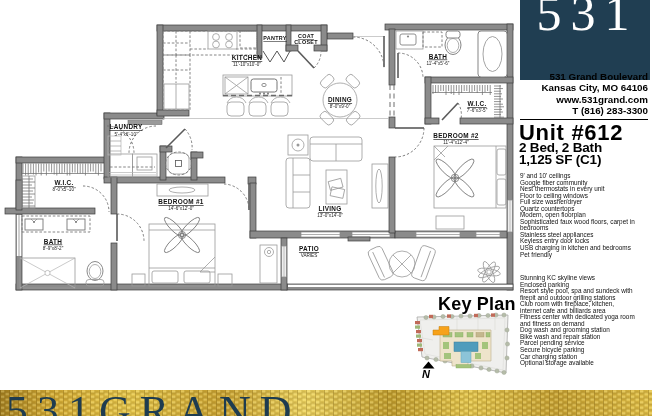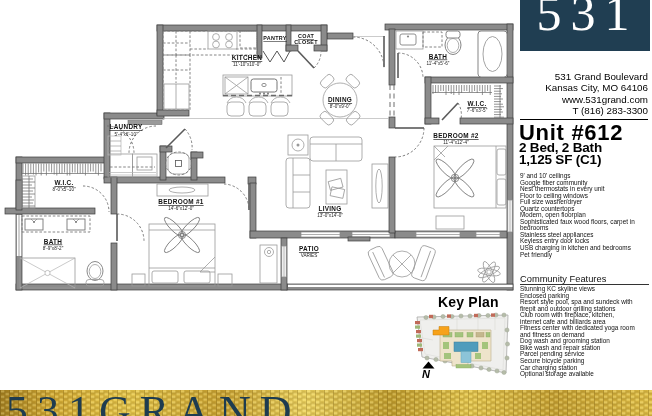--- a/index.html
+++ b/index.html
@@ -1,28 +1,28 @@
 <!DOCTYPE html>
 <html><head><meta charset="utf-8"><style>
 html,body{margin:0;padding:0;background:#fff;}
 body{width:652px;height:416px;position:relative;overflow:hidden;font-family:"Liberation Sans",sans-serif;}
 #plan{position:absolute;left:0;top:0;}
 .sb{position:absolute;color:#000;}
-#logo{left:520px;top:0;width:130px;height:51px;background:#203e52;overflow:hidden;text-align:center;}
+#logo{left:520px;top:0;width:130px;height:80px;background:#203e52;overflow:hidden;text-align:center;}
 #logo .n531{font-family:"Liberation Serif",serif;color:#fff;font-size:50px;line-height:42px;margin-top:-8px;letter-spacing:9px;margin-left:5px;font-weight:400;}
 #logo .grand{font-family:"Liberation Sans",sans-serif;color:#fff;font-size:17px;letter-spacing:8px;margin-top:-1px;margin-left:7px;}
-#addr{left:520px;top:71px;width:128px;text-align:right;font-weight:normal;font-size:9.8px;line-height:11.4px;letter-spacing:0px;}
+#addr{left:520px;top:71px;width:128px;text-align:right;font-weight:bold;font-size:9.8px;line-height:11.4px;letter-spacing:0px;}
 #rule1{left:520px;top:119px;width:128px;height:0;border-top:1.6px solid #000;}
 #unit{left:519px;top:122px;width:136px;font-weight:bold;font-size:22px;line-height:21px;letter-spacing:0.7px;}
 #unit .sub{font-size:13.5px;line-height:12.2px;margin-top:-1px;letter-spacing:-0.2px;}
 #fpf{left:520px;top:172px;width:129px;}
 .fhead{font-size:9.3px;line-height:10px;border-bottom:1px solid #333;padding-bottom:0px;color:#111;}
 .flist{font-size:6.4px;line-height:6.55px;color:#111;margin-top:1px;letter-spacing:0px;}
 #cmf{left:520px;top:274px;width:129px;}
-#keyplanlabel{left:438px;top:294px;width:120px;font-weight:bold;font-size:14px;letter-spacing:0.2px;}
+#keyplanlabel{left:438px;top:294px;width:120px;font-weight:bold;font-size:18px;letter-spacing:0.2px;}
 #footer{position:absolute;left:0;top:390px;width:652px;height:26px;}
 #footertxt{position:absolute;left:6px;top:-4px;color:#1e3c50;font-family:"Liberation Serif",serif;font-size:44px;font-weight:400;letter-spacing:9px;}
 </style></head>
 <body>
 
 <svg id="plan" width="652" height="416" viewBox="0 0 652 416">
 <style>
 .w{fill:#8b8b8b;stroke:#3d3d3d;stroke-width:0.7;}
 .f{fill:none;stroke:#9a9a9a;stroke-width:0.8;}
 .fd{fill:none;stroke:#787878;stroke-width:0.9;stroke-dasharray:2.6 1.8;}
@@ -595,21 +595,20 @@
 
 <div id="rule1" class="sb"></div>
 
 <div id="unit" class="sb">Unit #612<div class="sub">2 Bed, 2 Bath<br>1,125 SF (C1)</div></div>
 
 <div id="fpf" class="sb">
 <div class="flist">9' and 10' ceilings<br>Google fiber community<br>Nest thermostats in every unit<br>Floor to ceiling windows<br>Full size washer/dryer<br>Quartz countertops<br>Modern, open floorplan<br>Sophisticated faux wood floors, carpet in<br>bedrooms<br>Stainless steel appliances<br>Keyless entry door locks<br>USB charging in kitchen and bedrooms<br>Pet friendly</div>
 </div>
 
 <div id="cmf" class="sb">
-<div class="fhead">Community Features</div>
 <div class="flist">Stunning KC skyline views<br>Enclosed parking<br>Resort style pool, spa and sundeck with<br>firepit and outdoor grilling stations<br>Club room with fireplace, kitchen,<br>internet cafe and billiards area<br>Fitness center with dedicated yoga room<br>and fitness on demand<br>Dog wash and grooming station<br>Bike wash and repair station<br>Parcel pending service<br>Secure bicycle parking<br>Car charging station<br>Optional storage available</div>
 </div>
 
 <div id="keyplanlabel" class="sb">Key Plan</div>
 
 <div id="footer">
 <svg width="652" height="26" viewBox="0 0 652 26">
 <defs>
 <linearGradient id="gold" x1="0" y1="0" x2="1" y2="0">
 <stop offset="0" stop-color="#a07c20"></stop>

